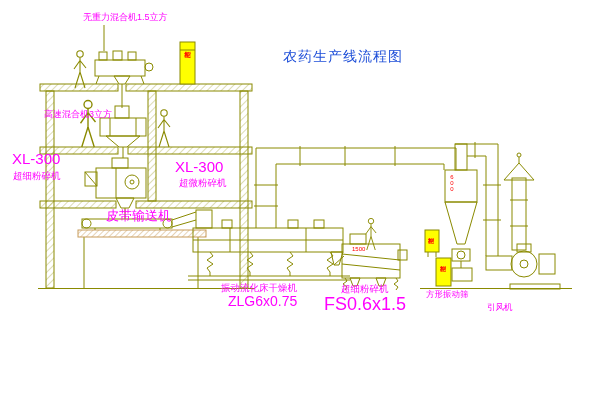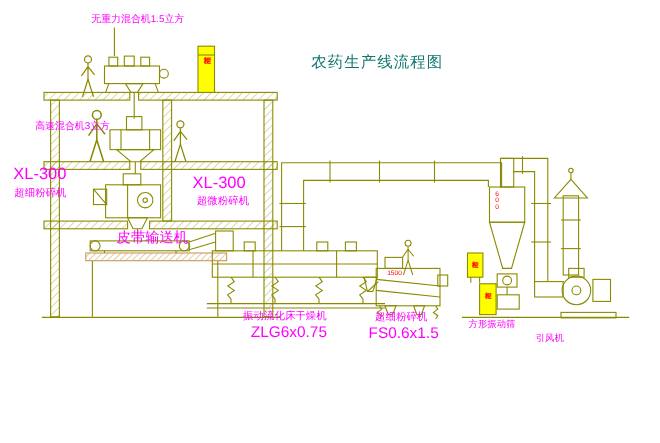--- a/index.html
+++ b/index.html
@@ -8,21 +8,21 @@
     font-family:"Liberation Sans","DejaVu Sans",sans-serif;
   }
   .stage svg{position:absolute;left:0;top:0;}
   .lbl{
     position:absolute;color:#ff00ff;line-height:1;white-space:nowrap;
     font-family:Liberation Sans, sans-serif;
   }
   .red{color:#ff0000;}
   .vtext{writing-mode:vertical-rl;text-orientation:upright;line-height:1;}
   .title{
-    position:absolute;left:283px;top:48px;color:#0f766e;display:flex;align-items:flex-end;gap:1px;
+    position:absolute;left:283px;top:48px;color:#1d4ed8;display:flex;align-items:flex-end;gap:1px;
     white-space:nowrap;
   }
   .title .t-main{font-size:14px;letter-spacing:1px;}
   .title .t-cap{font-size:20px;}
 </style>
 </head>
 <body>
 
 <div class="stage">
 
@@ -202,30 +202,30 @@
       <use href="#worker" transform="translate(164,147)"></use>
       <use href="#worker" transform="translate(371,250) scale(0.85)"></use>
     </g>
   </svg>
 
   <div class="title">
     <span class="t-main">农药生产线流程图</span>
   </div>
 
   <div class="lbl" style="left:83px;top:13px;font-size:9px">无重力混合机1.5立方</div>
-  <div class="lbl" style="left:32px;top:110px;font-size:9px">高速混合机3立方</div>
+  <div class="lbl" style="left:44px;top:110px;font-size:9px">高速混合机3立方</div>
   <div class="lbl" style="left:12px;top:151px;font-size:15px">XL-300</div>
   <div class="lbl" style="left:13px;top:171px;font-size:9.5px">超细粉碎机</div>
   <div class="lbl" style="left:175px;top:159px;font-size:15px">XL-300</div>
   <div class="lbl" style="left:179px;top:178px;font-size:9.5px">超微粉碎机</div>
   <div class="lbl" style="left:106px;top:209px;font-size:13px">皮带输送机</div>
   <div class="lbl" style="left:221px;top:283px;font-size:9.5px">振动流化床干燥机</div>
   <div class="lbl" style="left:228px;top:294px;font-size:14px">ZLG6x0.75</div>
   <div class="lbl" style="left:341px;top:284px;font-size:9.5px">超细粉碎机</div>
-  <div class="lbl" style="left:335px;top:295px;font-size:14px">FS0.6x1.5</div>
+  <div class="lbl" style="left:324px;top:295px;font-size:18px">FS0.6x1.5</div>
   <div class="lbl" style="left:426px;top:290px;font-size:8.5px">方形振动筛</div>
   <div class="lbl" style="left:487px;top:303px;font-size:8.5px">引风机</div>
 
   <div class="lbl red vtext" style="left:184px;top:46px;font-size:6.5px">控制柜</div>
   <div class="lbl red vtext" style="left:428px;top:233px;font-size:6px">控制柜</div>
   <div class="lbl red vtext" style="left:440px;top:261px;font-size:6px">控制柜</div>
   <div class="lbl red vtext" style="left:449px;top:174px;font-size:6px">600</div>
   <div class="lbl red" style="left:352px;top:246px;font-size:6px">1500</div>
 
 </div>

